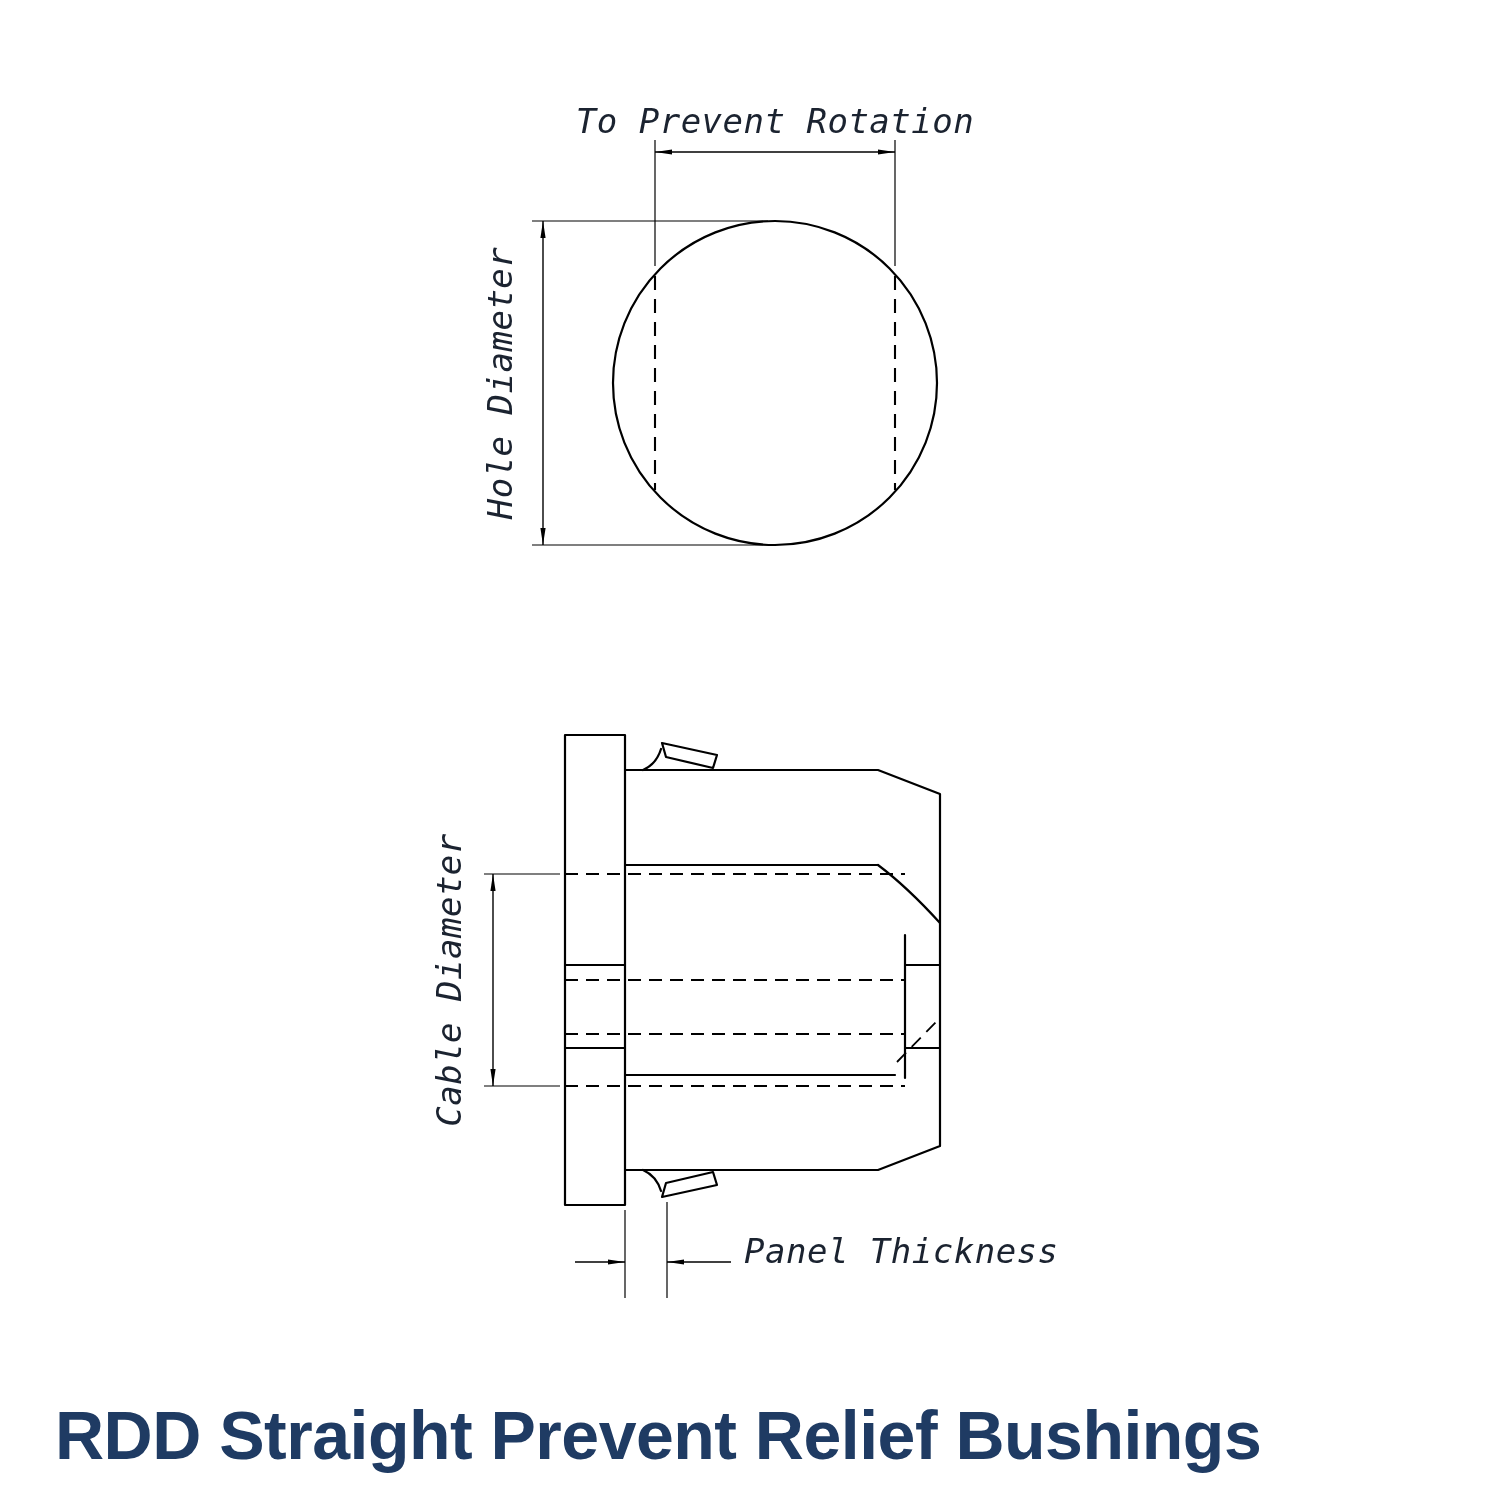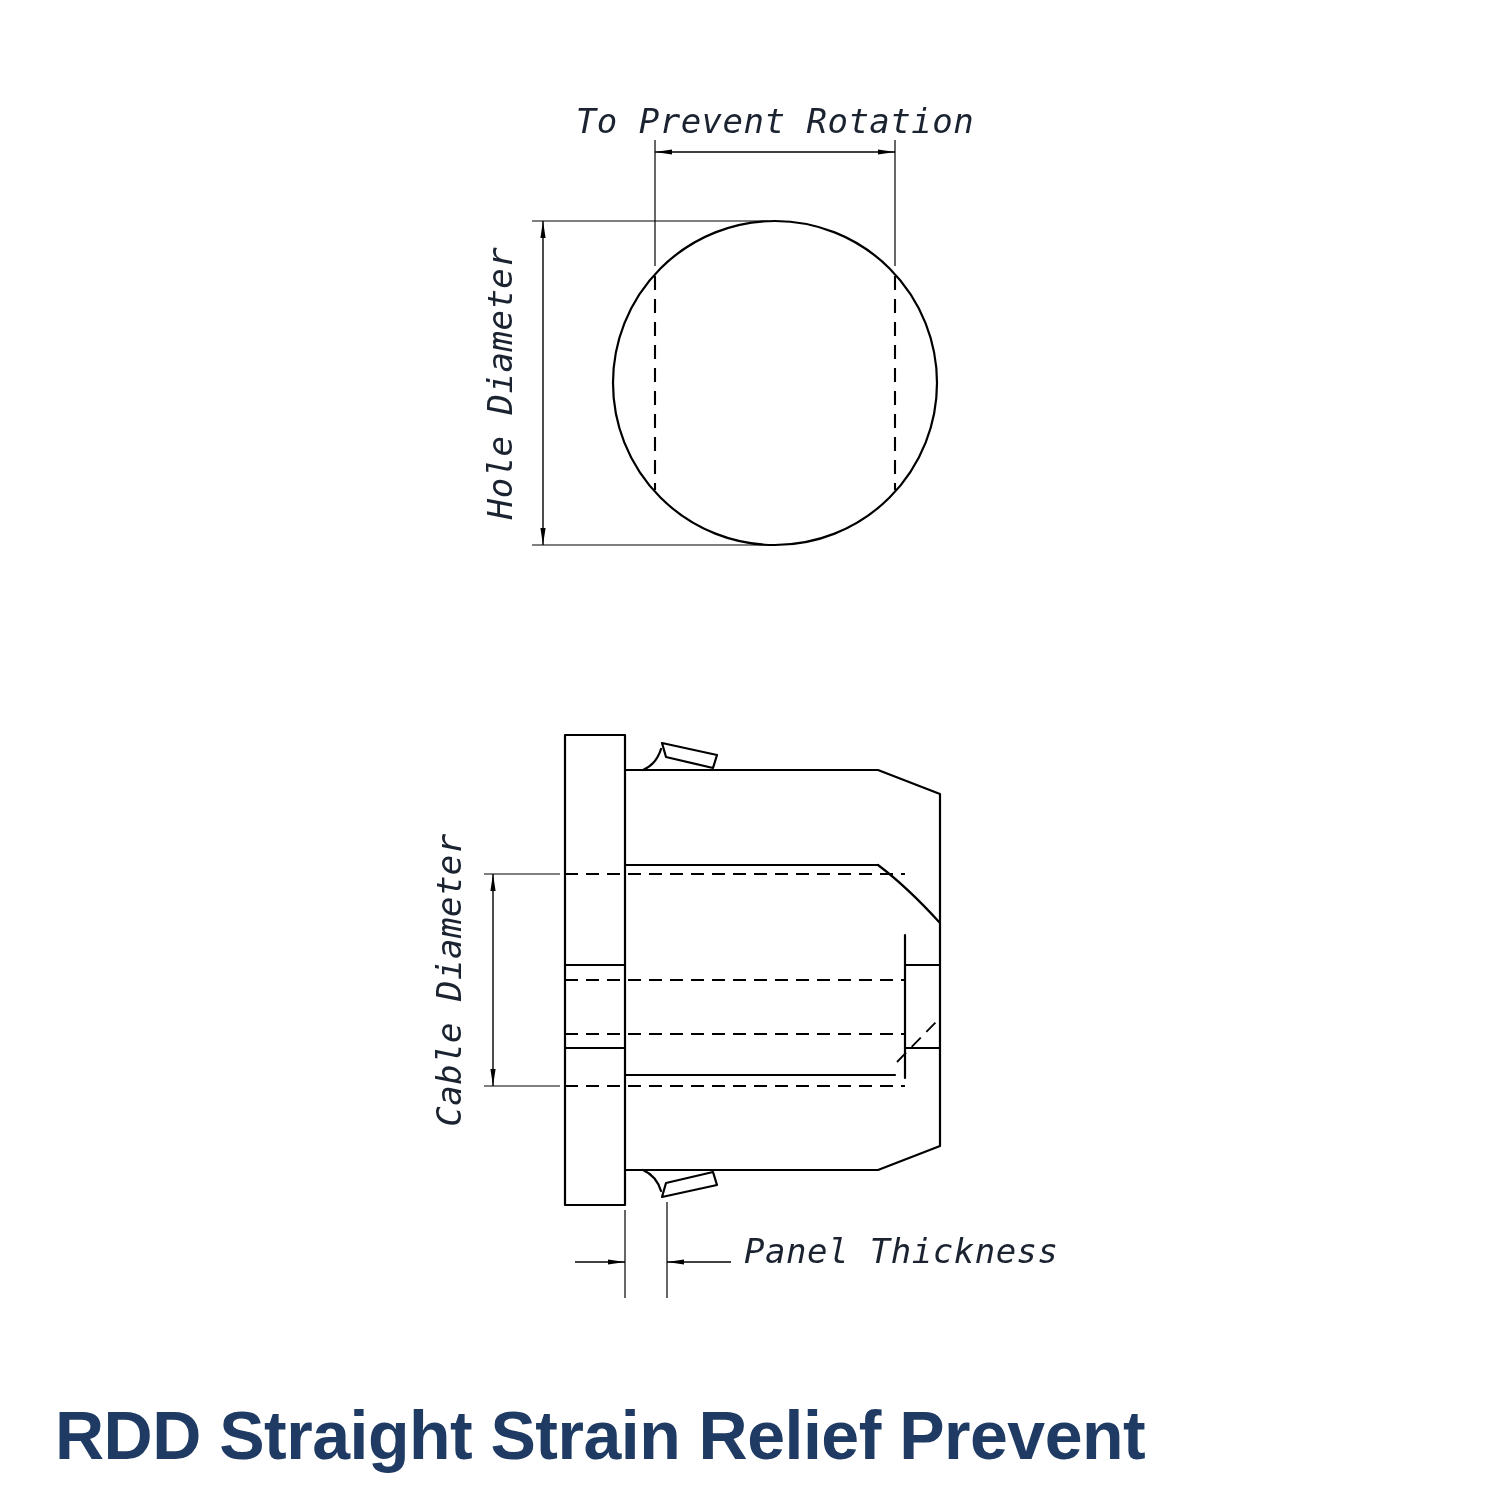--- a/index.html
+++ b/index.html
@@ -104,13 +104,13 @@
     <g>
       <line class="thin" x1="625" y1="1210" x2="625" y2="1298"></line>
       <line class="thin" x1="667" y1="1202" x2="667" y2="1298"></line>
       <line class="dim" x1="575" y1="1262" x2="625" y2="1262" marker-end="url(#arr)"></line>
       <line class="dim" x1="731" y1="1262" x2="667" y2="1262" marker-end="url(#arr)"></line>
       <text class="cadtext" x="744" y="1263" text-anchor="start">Panel Thickness</text>
     </g>
   </g>
 </svg>
 
-<div class="page-title">RDD Straight Strain Relief Prevent</div>
+<div class="page-title">RDD Straight Prevent Relief Bushings</div>
 
 </body></html>

